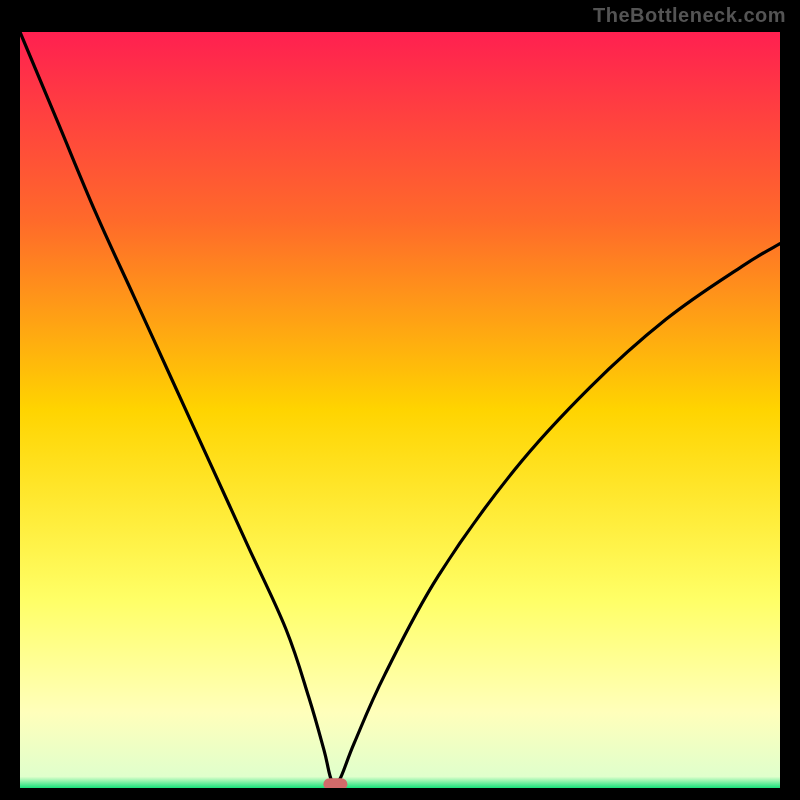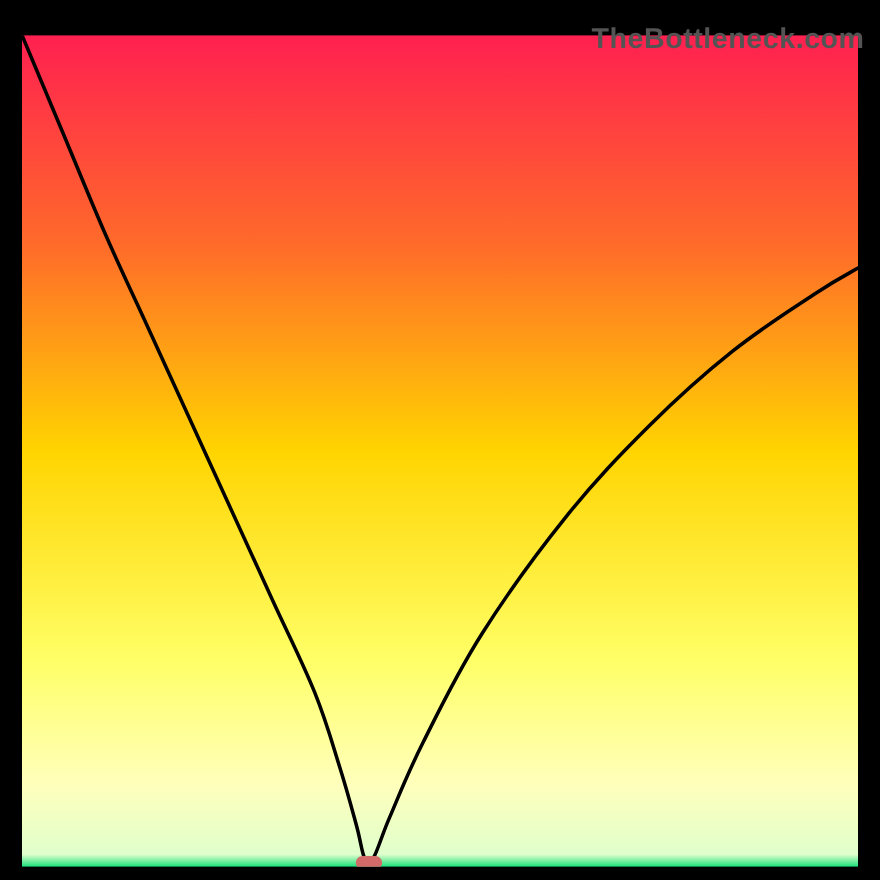--- a/index.html
+++ b/index.html
@@ -11,24 +11,24 @@
     font-family: Arial, Helvetica, sans-serif;
     overflow: hidden;
   }
   .container {
     position: relative;
     width: 800px;
     height: 800px;
   }
   .watermark {
     position: absolute;
-    top: 20px;
+    top: 4px;
     right: 14px;
     color: #545454;
-    font-size: 26px;
+    font-size: 20px;
     font-weight: 600;
     letter-spacing: 0.5px;
     z-index: 10;
   }
   .plot-outer {
     position: absolute;
     left: 20px;
     top: 32px;
     width: 760px;
     height: 756px;

